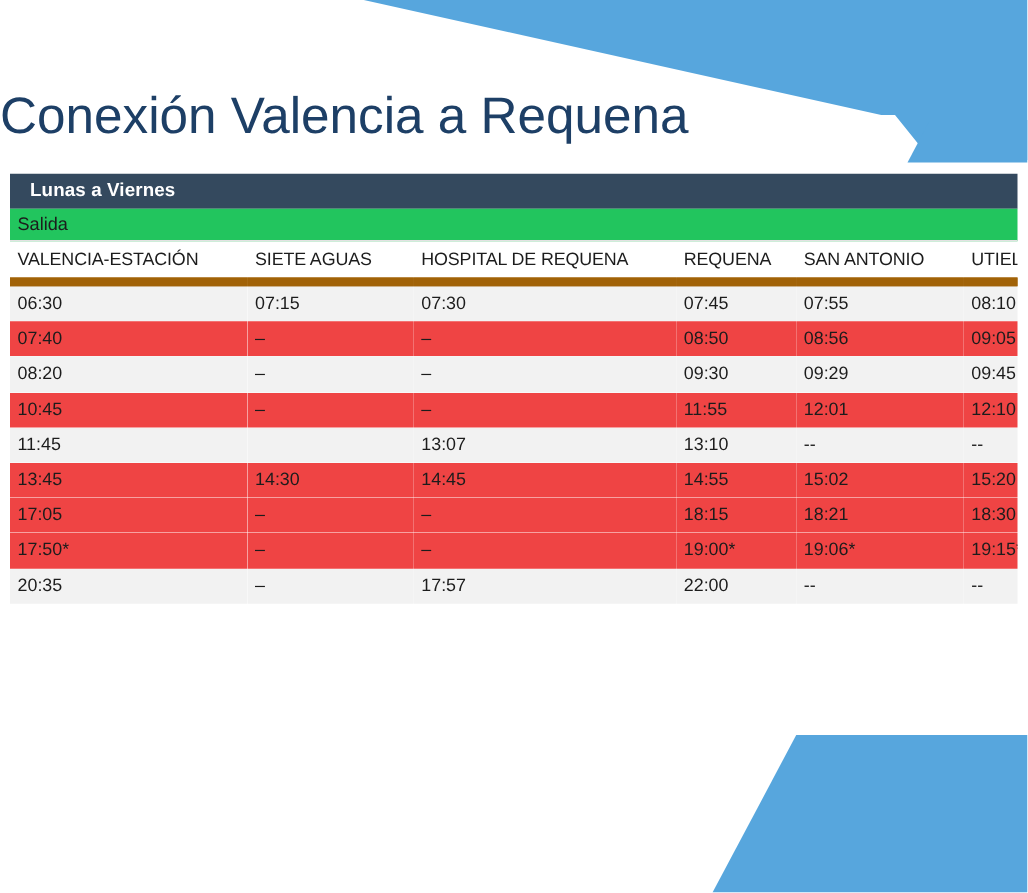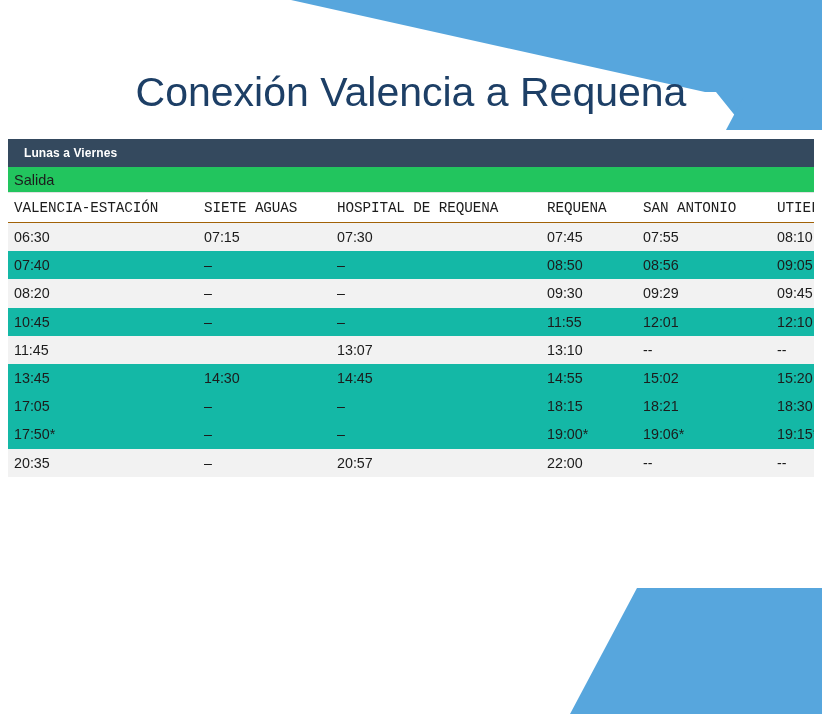--- a/index.html
+++ b/index.html
@@ -22,21 +22,21 @@
     height: 714px;
     pointer-events: none;
   }
 
   
   .title-wrap {
     position: absolute;
     left: 0;
     top: 70px;
     width: 822px;
-    text-align: center;
+    text-align: left;
     z-index: 3;
   }
   .page-title {
     display: inline-block;
     margin: 0;
     font-family: "Liberation Sans", sans-serif;
     font-size: 41px;
     font-weight: 400;
     color: #1d3f66;
     letter-spacing: 0px;
@@ -49,21 +49,21 @@
     position: absolute;
     left: 8px;
     top: 139px;
     width: 806px;
     z-index: 3;
   }
 
   .day-band {
     background: #34495e;
     color: #ffffff;
-    font-size: 12px;
+    font-size: 15px;
     font-weight: 700;
     height: 28px;
     line-height: 28px;
     padding-left: 16px;
     box-sizing: border-box;
     letter-spacing: 0.1px;
   }
 
   .salida-row {
     background: #22c55e;
@@ -87,32 +87,31 @@
     padding: 0 0 0 6px;
     font-size: 14.3px;
     color: #1c1c1c;
     white-space: nowrap;
     vertical-align: middle;
     overflow: hidden;
   }
   table.sched th {
     font-weight: 400;
     height: 29px;
-    border-bottom: 1px solid #a16207;
+    border-bottom: 7px solid #a16207;
     letter-spacing: -0.1px;
-    font-family: Liberation Mono, monospace;
   }
   table.sched td {
     height: 28.2px;
   }
   table.sched tbody tr.odd td {
     background: #f2f2f2;
   }
   table.sched tbody tr.even td {
-    background: #14b8a6;
+    background: #ef4444;
   }
 
   
   .c0 { width: 190px; }
   .c1 { width: 133px; }
   .c2 { width: 210px; }
   .c3 { width: 96px; }
   .c4 { width: 134px; }
   .c5 { width: 43px; }
 </style>
@@ -216,21 +215,21 @@
           <td>17:50*</td>
           <td>–</td>
           <td>–</td>
           <td>19:00*</td>
           <td>19:06*</td>
           <td>19:15*</td>
         </tr>
         <tr class="odd">
           <td>20:35</td>
           <td>–</td>
-          <td>20:57</td>
+          <td>17:57</td>
           <td>22:00</td>
           <td>--</td>
           <td>--</td>
         </tr>
       </tbody>
   </table>
 
 </div>
 
 </body></html>

